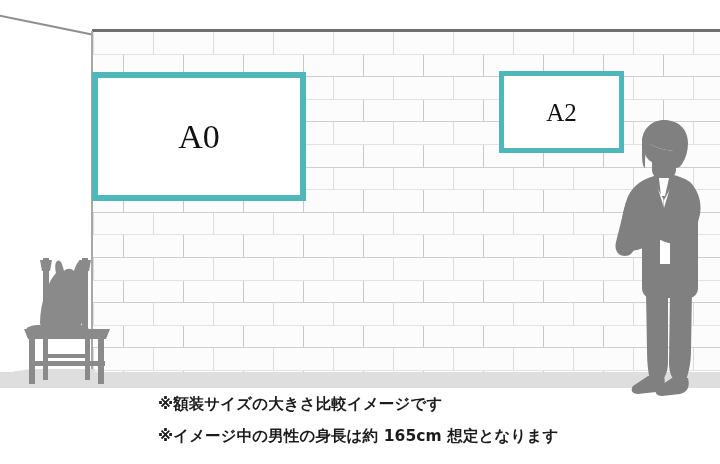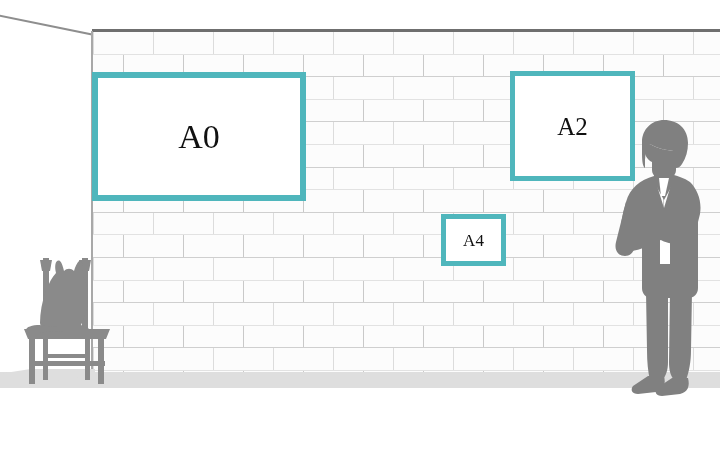--- a/index.html
+++ b/index.html
@@ -145,21 +145,21 @@
     line-height: 1;
     user-select: none;
   }
 
   #frame-a0 { left: 92px;  top: 72px;  width: 214px; height: 129px; border: 6px solid #4fb6bc; }
   #frame-a0 .frame-label { font-size: 34px; }
 
   #frame-a1 { left: 331px; top: 71px;  width: 160px; height: 117px; border: 6px solid #4fb6bc; }
   #frame-a1 .frame-label { font-size: 30px; }
 
-  #frame-a2 { left: 510px; top: 71px;  width: 125px; height: 110px;  border: 5px solid #4fb6bc; }
+  #frame-a2 { left: 499px; top: 71px;  width: 125px; height: 82px;  border: 5px solid #4fb6bc; }
   #frame-a2 .frame-label { font-size: 25px; }
 
   #frame-a3 { left: 331px; top: 213px; width: 86px;  height: 58px;  border: 5px solid #4fb6bc; }
   #frame-a3 .frame-label { font-size: 22px; }
 
   #frame-a4 { left: 441px; top: 214px; width: 65px;  height: 52px;  border: 5px solid #4fb6bc; }
   #frame-a4 .frame-label { font-size: 17px; }
 
   
   .silhouette {
@@ -401,23 +401,20 @@
 
   <div class="floor-band"></div>
   <div class="floor-band-left-wedge"></div>
   <div class="floor-under"></div>
 
   <div class="frame" id="frame-a0">
     <span class="frame-label">A0</span>
   </div>
   <div class="frame" id="frame-a2">
     <span class="frame-label">A2</span>
-  </div>
-  <div class="frame" id="frame-a4">
-    <span class="frame-label">A4</span>
   </div>
 
   <svg class="silhouette" id="man-figure" viewBox="0 0 102 281">
     <g fill="#808080">
 
       <path d="M30 24 C30 11, 40 2, 52 2 C66 2, 76 11, 76 25 C76 33, 74 40, 70 46
                C68 49, 66 50, 64 50 L64 33 C58 33, 46 31, 38 26 C35 31, 33 36, 33 42
                L33 50 C31 49, 30 44, 30 36 Z"></path>
       <path d="M38 26 C46 31, 58 33, 64 33 L64 52 C64 58, 58 62, 52 62
                C46 62, 40 58, 40 52 L40 44 C36 42, 33 38, 33 34 C33 30, 35 27, 38 26 Z"></path>
@@ -484,14 +481,18 @@
                C62 76, 50 76, 40 75
                C32 74, 26 72, 26 68
                C26 58, 28 46, 32 36
                C35 28, 38 22, 42 18 Z"></path>
 
       <path d="M26 70 C18 70, 12 72, 12 75 C12 78, 20 78, 30 77
                C40 76, 50 76, 58 76 L58 72 C46 72, 34 72, 26 70 Z"></path>
     </g>
   </svg>
 
+  <div class="captions">
+    <div class="caption-line">※額装サイズの大きさ比較イメージです</div>
+    <div class="caption-line">※イメージ中の男性の身長は約 165cm 想定となります</div>
+  </div>
 
 </div>
 
 </body></html>

